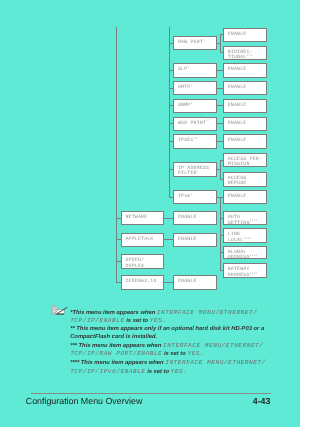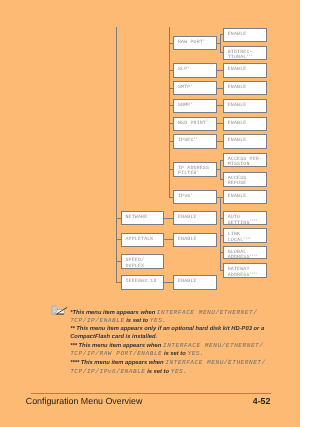--- a/index.html
+++ b/index.html
@@ -1,18 +1,18 @@
 <!DOCTYPE html>
 <html><head>
 <meta charset="utf-8">
 <style>
   html,body{margin:0;padding:0;background:#fff;}
   body{width:300px;height:427px;font-family:"Liberation Sans",sans-serif;overflow:hidden;
         -webkit-font-smoothing:antialiased;text-rendering:geometricPrecision;}
-  #page{position:relative;width:300px;height:427px;background:#fdba74;}
+  #page{position:relative;width:300px;height:427px;background:#5eead4;}
 
   .mbox{position:absolute;border:1px solid #7d7d7d;box-sizing:border-box;background:#fff;
         font-family:"Liberation Mono",monospace;font-size:4.95px;line-height:5.6px;
         color:#8f8f8f;letter-spacing:0.16px;white-space:pre;}
   .mbox span{position:absolute;left:3.8px;top:3.1px;}
   .mbox .ast{font-style:normal;font-size:3.6px;letter-spacing:-0.25px;
              position:relative;top:-1.2px;}
   .vline{position:absolute;width:1px;background:#7d7d7d;}
   .hline{position:absolute;height:1px;background:#7d7d7d;}
 
@@ -129,14 +129,14 @@
       <div class="ln"><span class="txt">** This menu item appears only if an optional hard disk kit HD-P03 or a</span></div>
       <div class="ln"><span class="txt">CompactFlash card is installed.</span></div>
       <div class="ln"><span class="txt">*** This menu item appears when </span><span class="path">INTERFACE MENU/ETHERNET/</span></div>
       <div class="ln"><span class="path">TCP/IP/RAW PORT/ENABLE</span><span class="txt"> is set to </span><span class="path">YES.</span></div>
       <div class="ln"><span class="txt">**** This menu item appears when </span><span class="path">INTERFACE MENU/ETHERNET/</span></div>
       <div class="ln"><span class="path">TCP/IP/IPv6/ENABLE</span><span class="txt"> is set to </span><span class="path">YES.</span></div>
     </div>
 
   <div id="footrule"></div>
   <div id="footleft">Configuration Menu Overview</div>
-  <div id="footright">4-52</div>
+  <div id="footright">4-43</div>
 </div>
 
 </body></html>

